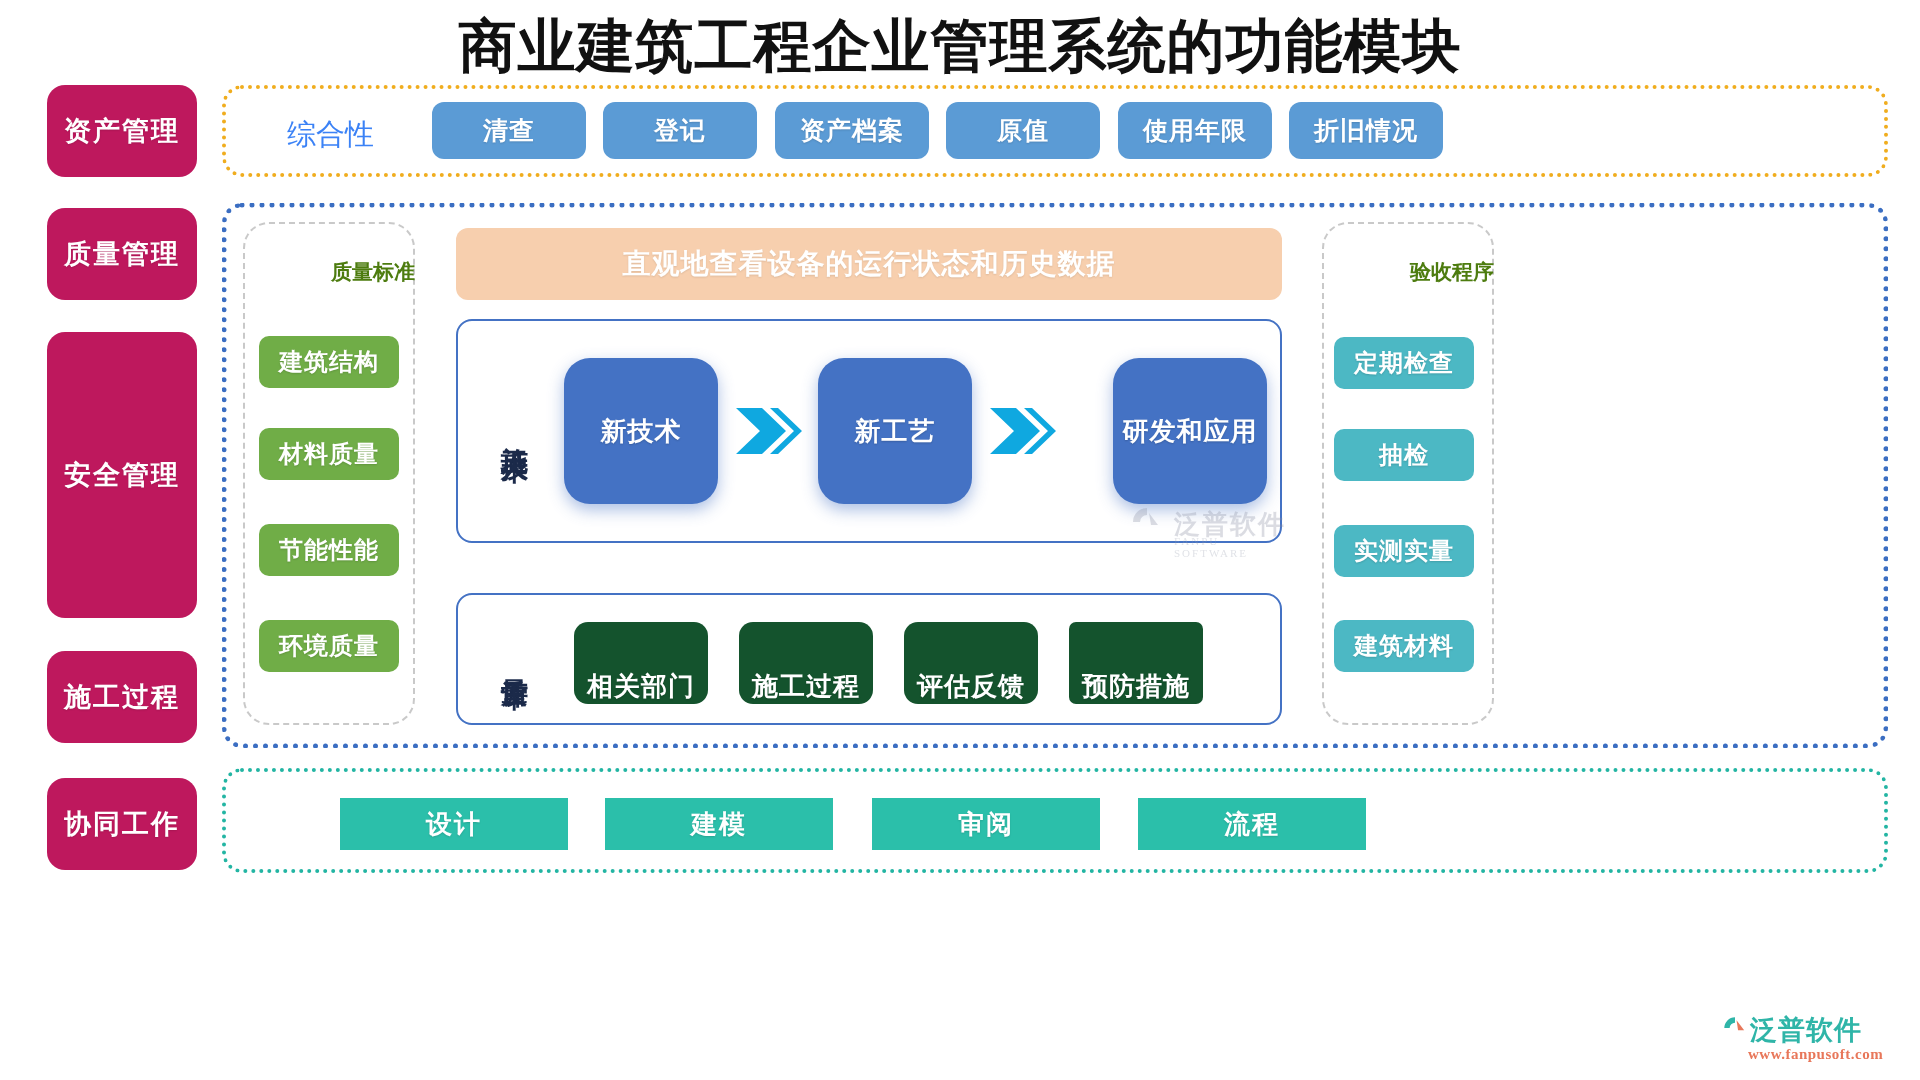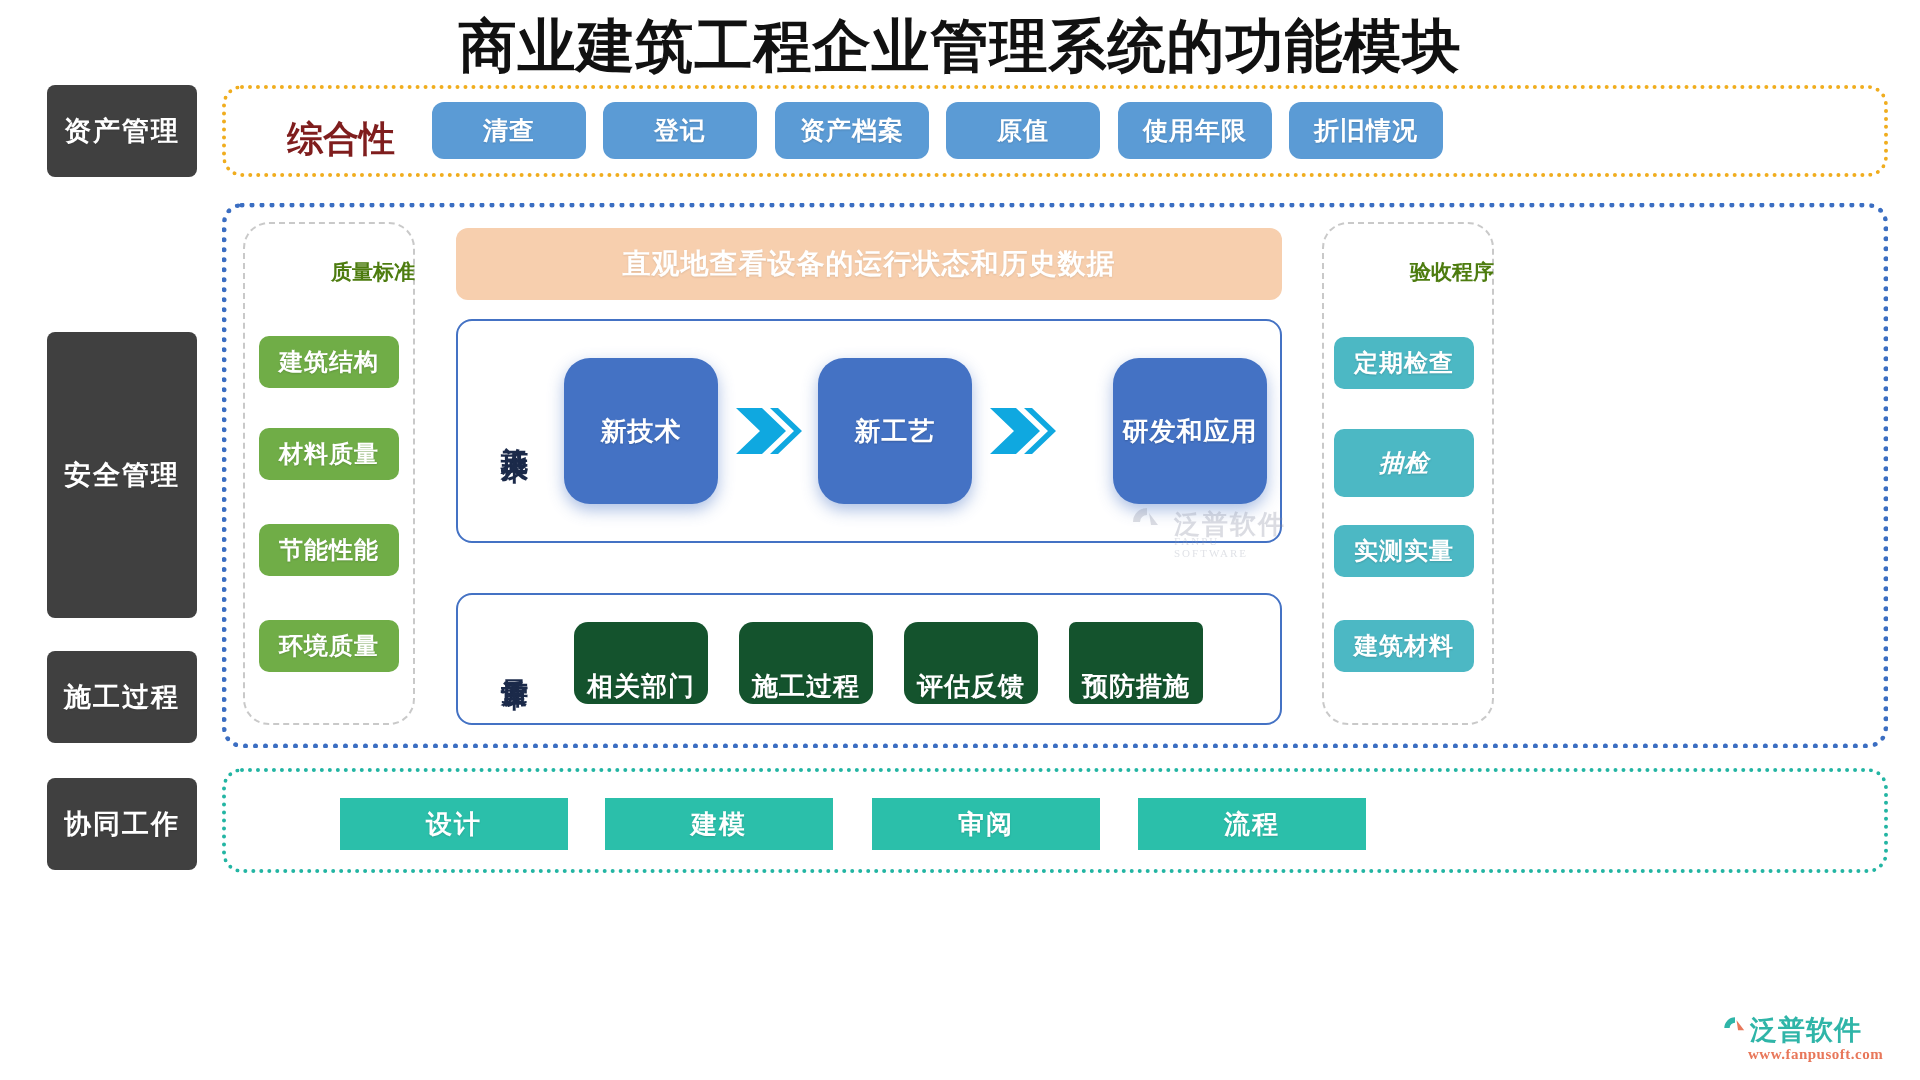--- a/index.html
+++ b/index.html
@@ -25,23 +25,23 @@
     font-weight: bold;
     color: #111111;
     letter-spacing: 1px;
     line-height: 78px;
     white-space: nowrap;
   }
 
   
   .side-pill {
     position: absolute;
-    background: #404040;
-    color: #ffffff;
-    border-radius: 8px;
+    background: #be185d;
+    color: #ffffff;
+    border-radius: 18px;
     display: flex;
     align-items: center;
     justify-content: center;
     font-size: 27px;
     font-weight: bold;
     letter-spacing: 2px;
     text-shadow: 0 1px 2px rgba(0,0,0,.12);
     white-space: nowrap;
   }
 
@@ -51,23 +51,23 @@
     border-radius: 20px;
     background: #ffffff;
   }
   .frame-asset     { border: 4px dotted #f0ad1e; }
   .frame-quality   { border: 5px dotted #3b6ec2; }
   .frame-collab    { border: 4px dotted #23b5a3; }
 
   
   .asset-label {
     position: absolute;
-    font-size: 36px;
-    color: #7f1d1d;
-    font-weight: bold;
+    font-size: 29px;
+    color: #3b82f6;
+    font-weight: normal;
     white-space: nowrap;
   }
   .asset-chip {
     position: absolute;
     background: #5b9bd5;
     color: #ffffff;
     border-radius: 12px;
     display: flex;
     align-items: center;
     justify-content: center;
@@ -237,20 +237,23 @@
 </head>
 <body>
 
 <div id="page">
 
   <div class="title">商业建筑工程企业管理系统的功能模块</div>
 
   <div class="side-pill" style="left:47px;  top:85px;  width:150px; height:92px;">
     <span>资产管理</span>
   </div>
+  <div class="side-pill" style="left:47px;  top:208px; width:150px; height:92px;">
+    <span>质量管理</span>
+  </div>
   <div class="side-pill" style="left:47px;  top:332px; width:150px; height:286px;">
     <span>安全管理</span>
   </div>
   <div class="side-pill" style="left:47px;  top:651px; width:150px; height:92px;">
     <span>施工过程</span>
   </div>
   <div class="side-pill" style="left:47px;  top:778px; width:150px; height:92px;">
     <span>协同工作</span>
   </div>
 
@@ -343,21 +346,21 @@
   <div class="gold-box" style="left:1069px; top:622px; width:134px; height:82px;border-radius:7px;">
     <span>预防措施</span>
   </div>
 
   <div class="inner-dash" style="left:1322px; top:222px; width:172px; height:503px;"></div>
   <div class="col-head" style="left:1322px; top:258px; width:172px;">验收程序</div>
 
   <div class="teal-chip" style="left:1334px; top:337px; width:140px; height:52px;">
     <span>定期检查</span>
   </div>
-  <div class="teal-chip" style="left:1334px; top:429px; width:140px; height:68px;font-style:italic;">
+  <div class="teal-chip" style="left:1334px; top:429px; width:140px; height:52px;">
     <span>抽检</span>
   </div>
   <div class="teal-chip" style="left:1334px; top:525px; width:140px; height:52px;">
     <span>实测实量</span>
   </div>
   <div class="teal-chip" style="left:1334px; top:620px; width:140px; height:52px;">
     <span>建筑材料</span>
   </div>
 
   <div class="frame frame-collab" style="left:222px; top:768px; width:1666px; height:105px;"></div>

